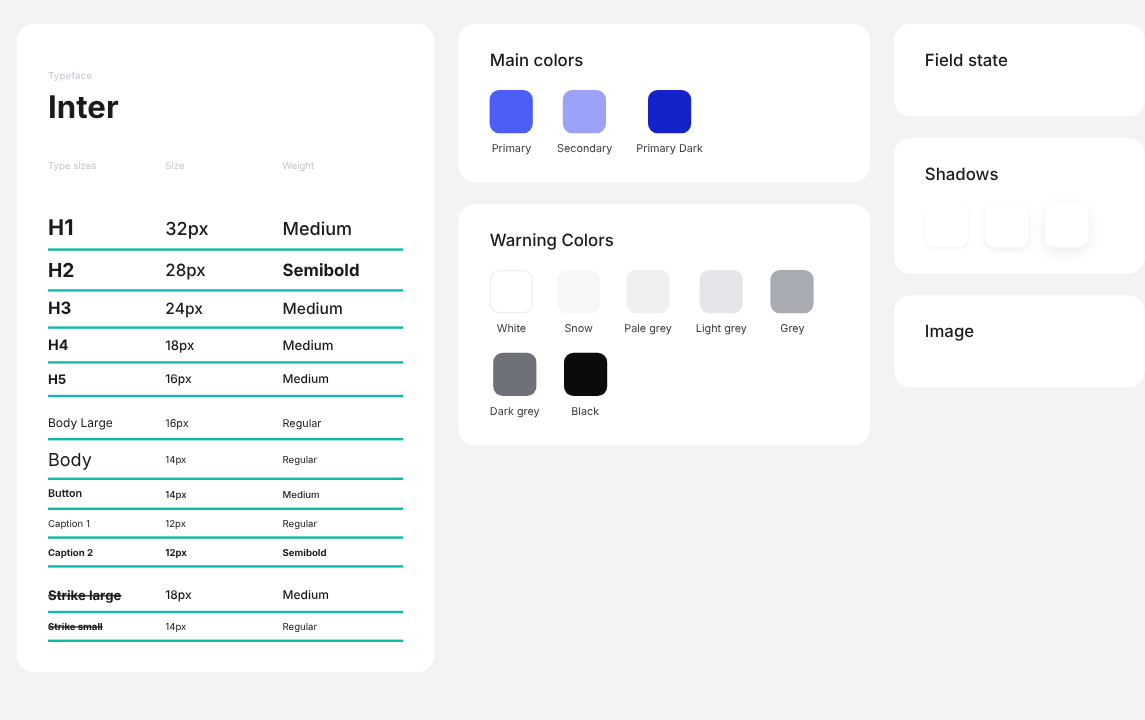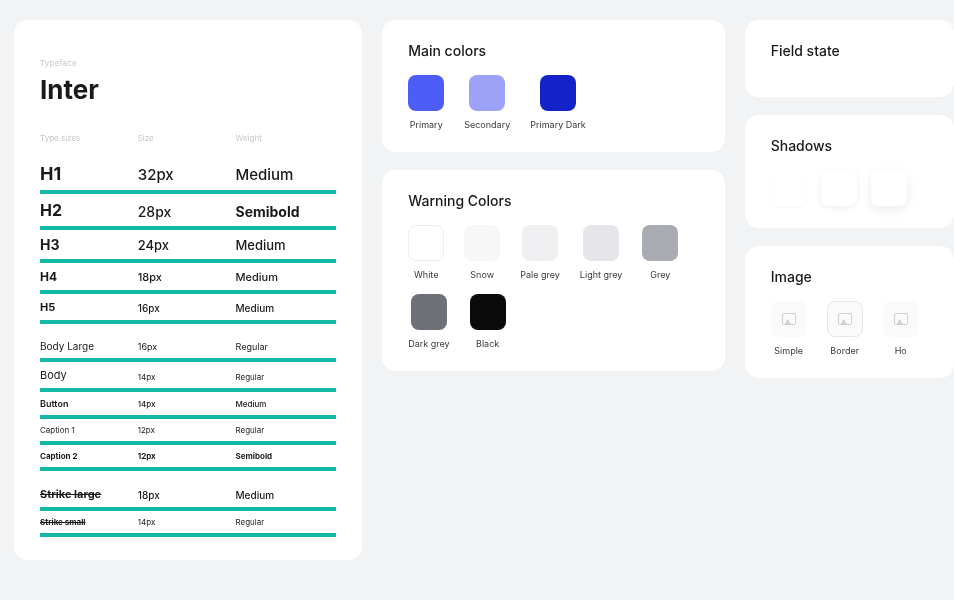--- a/index.html
+++ b/index.html
@@ -25,35 +25,35 @@
     gap: 18px;
   }
   .col-left { width: 366px; }
   .col-mid  { width: 360px; }
   .col-right{ width: 220px; }
 
   
   .typo-card { height: 540px; }
   .label-tiny { font-size: 8px; color: #c5c7cc; letter-spacing: 0.2px; margin-bottom: 6px; margin-top: 16px; }
   .typeface { font-size: 26px; font-weight: 700; margin-bottom: 28px; }
-  .type-headers { display: flex; font-size: 8px; color: #c5c7cc; margin-bottom: 14px; }
+  .type-headers { display: flex; font-size: 8px; color: #c5c7cc; margin-bottom: 31px; }
   .type-headers > div:nth-child(1){ width: 33%; }
   .type-headers > div:nth-child(2){ width: 33%; }
   .type-headers > div:nth-child(3){ width: 34%; }
-  .type-row { display: flex; align-items: flex-end; padding: 6px 0; border-bottom: 4px solid #14b8a6; }
+  .type-row { display: flex; align-items: center; padding: 6px 0; border-bottom: 2px solid #14b8a6; }
   .type-row > div:nth-child(1){ width: 33%; }
   .type-row > div:nth-child(2){ width: 33%; }
   .type-row > div:nth-child(3){ width: 34%; }
   .type-row.h1 .tname{ font-size:18px; font-weight:700;} .type-row.h1 .tsize,.type-row.h1 .tw{font-size:15px;font-weight:500;}
   .type-row.h2 .tname{ font-size:16px; font-weight:700;} .type-row.h2 .tsize{font-size:14px;font-weight:500;} .type-row.h2 .tw{font-size:14px;font-weight:700;}
   .type-row.h3 .tname{ font-size:14px; font-weight:700;} .type-row.h3 .tsize,.type-row.h3 .tw{font-size:13px;font-weight:500;}
   .type-row.h4 .tname{ font-size:12px; font-weight:700;} .type-row.h4 .tsize,.type-row.h4 .tw{font-size:11px;font-weight:500;}
   .type-row.h5 .tname{ font-size:11px; font-weight:700;} .type-row.h5 .tsize,.type-row.h5 .tw{font-size:10px;font-weight:500;}
   .type-row.bl .tname{ font-size:10px;} .type-row.bl .tsize,.type-row.bl .tw{font-size:9px;}
-  .type-row.bd .tname{ font-size:11px;} .type-row.bd .tsize,.type-row.bd .tw{font-size:8px;}
+  .type-row.bd .tname{ font-size:15px;} .type-row.bd .tsize,.type-row.bd .tw{font-size:8px;}
   .type-row.bt .tname{ font-size:9px;font-weight:600;} .type-row.bt .tsize,.type-row.bt .tw{font-size:8px;font-weight:500;}
   .type-row.c1 .tname,.type-row.c1 .tsize,.type-row.c1 .tw{ font-size:8px;}
   .type-row.c2 .tname,.type-row.c2 .tsize,.type-row.c2 .tw{ font-size:8px; font-weight:700;}
   .type-row.sl .tname{ font-size:11px;font-weight:700;text-decoration:line-through;} .type-row.sl .tsize,.type-row.sl .tw{font-size:10px;font-weight:500;}
   .type-row.ss .tname{ font-size:8px;font-weight:700;text-decoration:line-through;} .type-row.ss .tsize,.type-row.ss .tw{font-size:8px;}
   .gap-row { height: 10px; }
 
   .section-title { font-size: 14px; font-weight: 500; margin-bottom: 16px; color: #1a1a1a; }
   .swatch-row { display: flex; gap: 20px; flex-wrap: wrap; }
   .swatch { display: flex; flex-direction: column; align-items: center; }
@@ -205,34 +205,14 @@
   <div class="card">
     <div class="section-title">Shadows</div>
     <div class="shadow-set">
       <div class="shadow-box" style="box-shadow:0 1px 2px rgba(0,0,0,0.05);"></div>
       <div class="shadow-box" style="box-shadow:0 2px 6px rgba(0,0,0,0.07);"></div>
       <div class="shadow-box" style="box-shadow:0 4px 12px rgba(0,0,0,0.08);"></div>
     </div>
   </div>
   <div class="card">
     <div class="section-title">Image</div>
-    <div class="swatch-row" id="image-items">
-        <div class="swatch">
-          <div class="img-box" style="">
-            <div class="img-ph"></div>
-          </div>
-          <div class="swatch-label">Simple</div>
-        </div>
-        <div class="swatch">
-          <div class="img-box" style="border:1px solid #e6e6ea;">
-            <div class="img-ph"></div>
-          </div>
-          <div class="swatch-label">Border</div>
-        </div>
-        <div class="swatch">
-          <div class="img-box" style="">
-            <div class="img-ph"></div>
-          </div>
-          <div class="swatch-label">Ho</div>
-        </div>
-      </div>
   </div>
 </div>
 
 </body></html>

